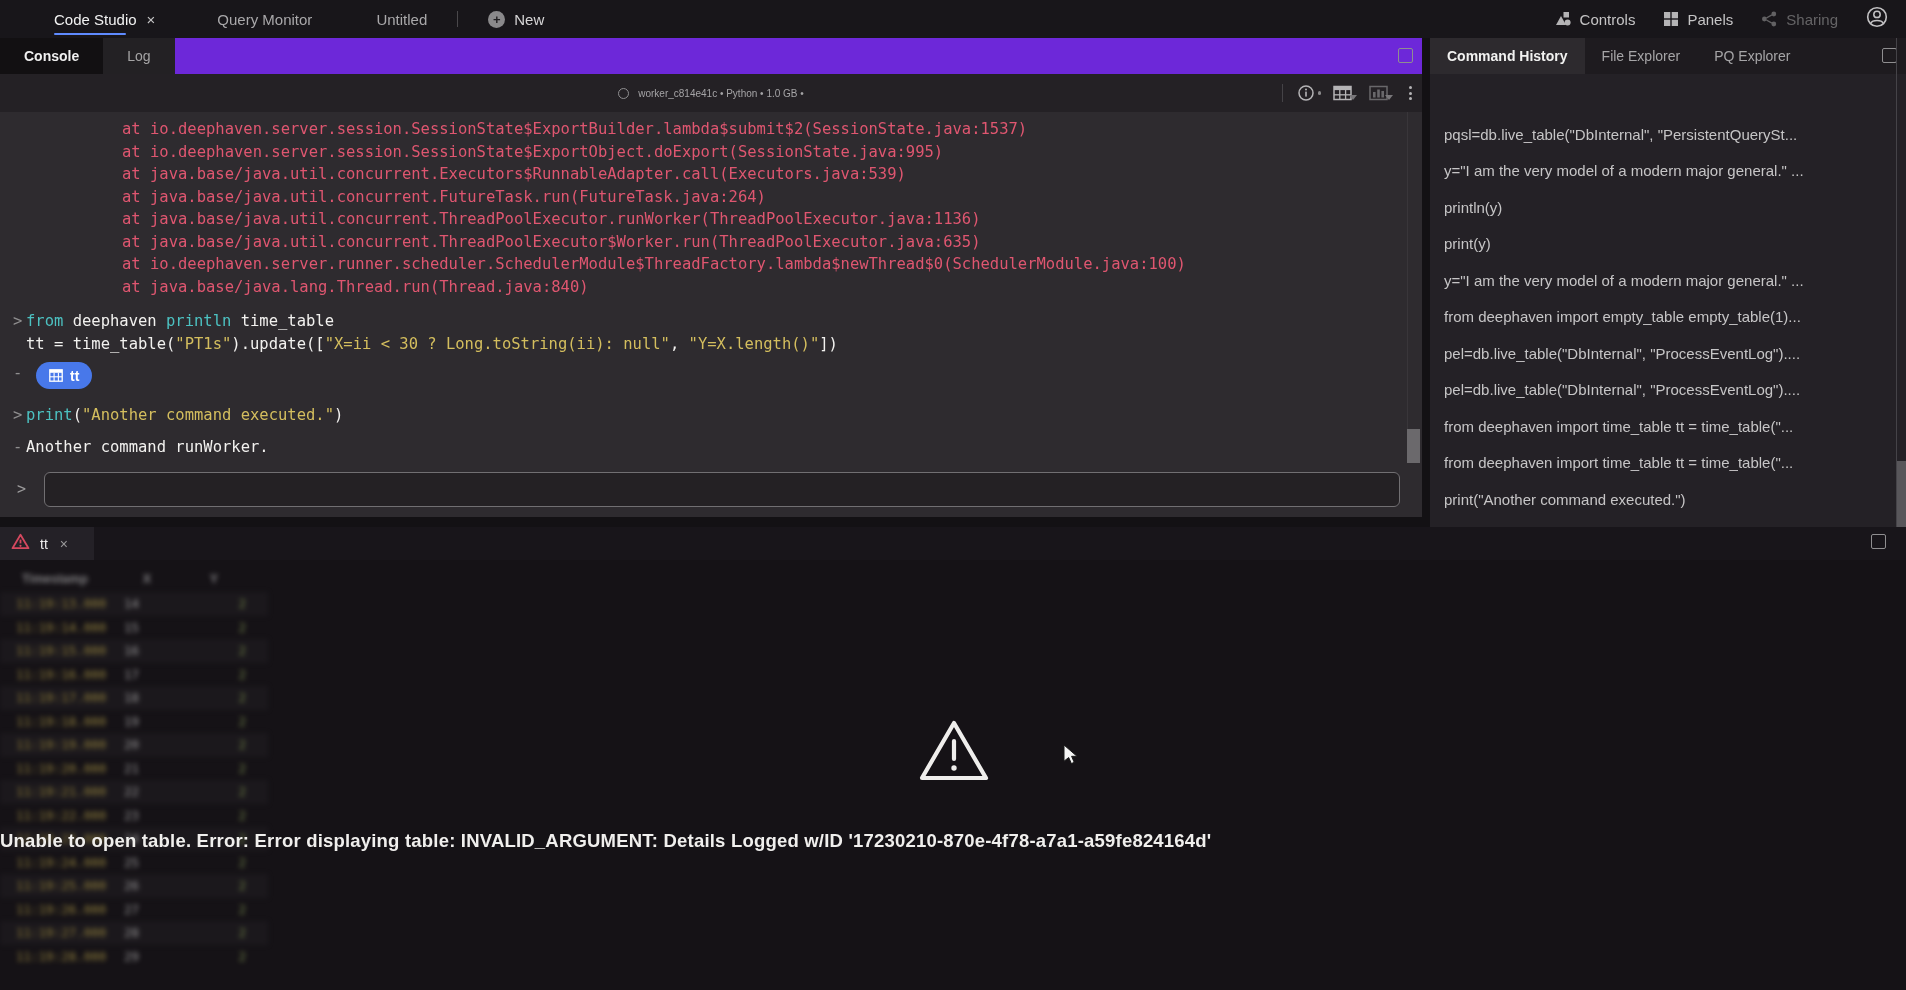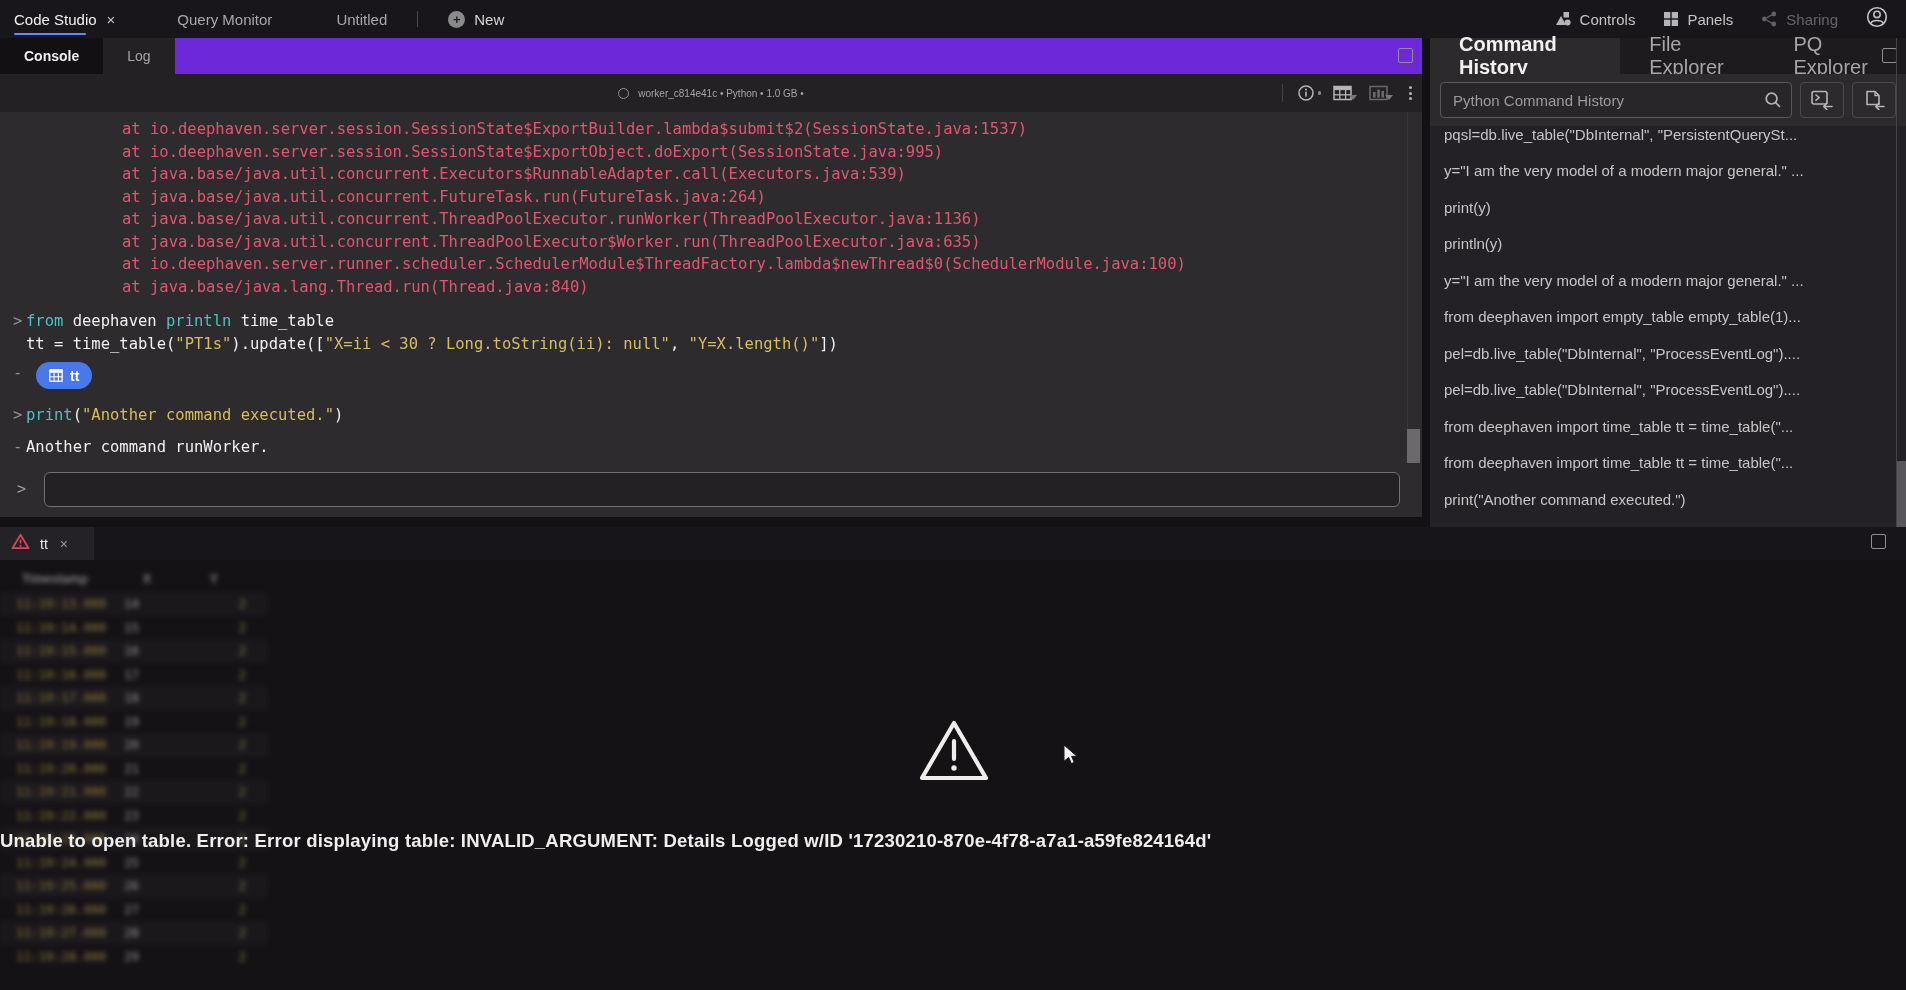--- a/index.html
+++ b/index.html
@@ -7,21 +7,21 @@
   body {
     background: #131114;
     font-family: "Liberation Sans", sans-serif;
     overflow: hidden;
     position: relative;
     color: #c5c4c5;
   }
 
   
   .topbar { position:absolute; top:0; left:0; width:1906px; height:38px; background:#18161a; display:flex; align-items:center; }
-  .tb-left { display:flex; align-items:center; height:100%; padding-left:14px; }
+  .tb-left { display:flex; align-items:center; height:100%; padding-left:26px;margin-left:28px; }
   .tb-tab { position:relative; height:100%; display:flex; align-items:center; gap:10px; font-size:15px; color:#a9a8aa; cursor:default; }
   .tb-tab.active { color:#f2f2f2; }
   .tb-tab.active .tb-underline { position:absolute; left:0; bottom:3px; width:72px; height:2.5px; background:#5f8bff; border-radius:1px; }
   .tb-close { color:#c7c6c7; font-size:15px; line-height:1; }
   .tb-gap1 { margin-left:62px; } .tb-gap2 { margin-left:64px; }
   .tb-divider { width:1px; height:16px; background:#4a484b; margin:0 30px 0 30px; }
   .tb-new { display:flex; align-items:center; gap:9px; font-size:15px; color:#d7d6d7; }
   .tb-new-circle { width:17px; height:17px; border-radius:50%; background:#8a898b; color:#201e21; font-size:13px; font-weight:bold; display:flex; align-items:center; justify-content:center; line-height:1; }
   .tb-right { margin-left:auto; display:flex; align-items:center; gap:28px; padding-right:18px; }
   .tb-action { display:flex; align-items:center; gap:8px; font-size:15px; color:#c5c4c5; }
@@ -66,21 +66,21 @@
   .out-scroll-thumb { position:absolute; right:2px; bottom:-6px; width:13px; height:40px; background:#6b696c; }
 
   .console-input-row { position:absolute; left:0; right:0; bottom:0; height:54px; background:#2e2b2f; }
   .ci-prompt { position:absolute; left:17px; top:17px; color:#9b9a9b; font-family:"DejaVu Sans Mono",monospace; font-size:15px; }
   .console-input { position:absolute; left:44px; right:22px; top:9px; height:35px; background:#242124;
     border:1px solid #716f72; border-radius:6px; color:#f0f0ee; font-family:"DejaVu Sans Mono",monospace; font-size:15px; padding:0 10px; outline:none; }
 
   
   .right-panel { position:absolute; top:38px; left:1430px; width:476px; height:489px; background:#242126; }
   .rp-tabstrip { position:absolute; top:0; left:0; right:0; height:36px; background:#1e1b1f; display:flex; }
-  .rp-tab { height:100%; display:flex; align-items:center; padding:0 29px; font-size:20px; color:#a6a5a7; }
+  .rp-tab { height:100%; display:flex; align-items:center; padding:0 17px; font-size:14px; color:#a6a5a7; }
   .rp-tab.active { background:#2d2a2e; color:#f2f2f1; font-weight:bold; }
   .search-row { position:absolute; top:36px; left:0; right:0; height:52px; background:#2d2a2e; display:flex; align-items:center; padding:0 10px; gap:8px; }
   .search-box { position:relative; flex:1; height:36px; }
   .search-input { width:100%; height:100%; background:#292629; border:1px solid #5a585c; border-radius:4px;
     color:#e8e7e8; font-size:15px; padding:0 36px 0 12px; outline:none; font-family:"Liberation Sans",sans-serif; }
   .search-input::placeholder { color:#9b9a9c; }
   .search-mag { position:absolute; right:9px; top:8px; }
   .sr-btn { width:44px; height:36px; background:#2d2a2e; border:1px solid #4c4a4d; border-radius:4px; display:flex; align-items:center; justify-content:center; }
   .history-list { position:absolute; top:88px; left:0; right:0; bottom:0; overflow:hidden; background:#242126; }
   .hist-item { height:36.5px; display:flex; align-items:center; padding:0 18px 0 14px; font-size:15px; color:#c6c5c6; white-space:nowrap; overflow:hidden; }
@@ -274,51 +274,26 @@
       </div>
     <div class="rp-tab">
         <span>File Explorer</span>
       </div>
     <div class="rp-tab">
         <span>PQ Explorer</span>
       </div>
     <div class="sq-icon strip-sq"></div>
   </div>
 
-  <div class="search-row">
-    <div class="search-box">
-      <input class="search-input" placeholder="Python Command History" style="">
-      <span class="search-mag">
-        <svg width="20" height="20" viewBox="0 0 20 20">
-            <circle cx="8.6" cy="8.6" r="5.4" fill="none" stroke="#b5b4b6" stroke-width="1.7"></circle>
-            <line x1="12.7" y1="12.7" x2="17" y2="17" stroke="#b5b4b6" stroke-width="1.7"></line>
-          </svg>
-      </span>
-    </div>
-    <div class="sr-btn">
-      <svg width="24" height="20" viewBox="0 0 24 20">
-          <rect x="2" y="1.5" width="15" height="12.5" rx="2" fill="none" stroke="#b5b4b6" stroke-width="1.6"></rect>
-          <path d="M6 5 l3.2 2.6 -3.2 2.6" fill="none" stroke="#b5b4b6" stroke-width="1.6" stroke-linecap="round" stroke-linejoin="round"></path>
-          <path d="M22 16.5 H14 M17 13.2 l-3.3 3.3 3.3 3.3" fill="none" stroke="#b5b4b6" stroke-width="1.6" stroke-linecap="round" stroke-linejoin="round"></path>
-        </svg>
-    </div>
-    <div class="sr-btn">
-      <svg width="24" height="20" viewBox="0 0 24 20">
-          <path d="M5 1.5 h8 l4 4 v9 h-12 z" fill="none" stroke="#b5b4b6" stroke-width="1.6" stroke-linejoin="round"></path>
-          <path d="M13 1.5 v4 h4" fill="none" stroke="#b5b4b6" stroke-width="1.4"></path>
-          <path d="M22 16.5 H14 M17 13.2 l-3.3 3.3 3.3 3.3" fill="none" stroke="#b5b4b6" stroke-width="1.6" stroke-linecap="round" stroke-linejoin="round"></path>
-        </svg>
-    </div>
-  </div>
 
   <div class="history-list" id="history-list">
       <div class="hist-item">pqsl=db.live_table("DbInternal", "PersistentQuerySt...</div>
       <div class="hist-item">y="I am the very model of a modern major general." ...</div>
+      <div class="hist-item">println(y)</div>
       <div class="hist-item">print(y)</div>
-      <div class="hist-item">println(y)</div>
       <div class="hist-item">y="I am the very model of a modern major general." ...</div>
       <div class="hist-item">from deephaven import empty_table empty_table(1)...</div>
       <div class="hist-item">pel=db.live_table("DbInternal", "ProcessEventLog")....</div>
       <div class="hist-item">pel=db.live_table("DbInternal", "ProcessEventLog")....</div>
       <div class="hist-item">from deephaven import time_table tt = time_table("...</div>
       <div class="hist-item">from deephaven import time_table tt = time_table("...</div>
       <div class="hist-item">print("Another command executed.")</div>
     </div>
   <div class="hist-scroll-track"></div>
   <div class="hist-scroll-thumb"></div>

